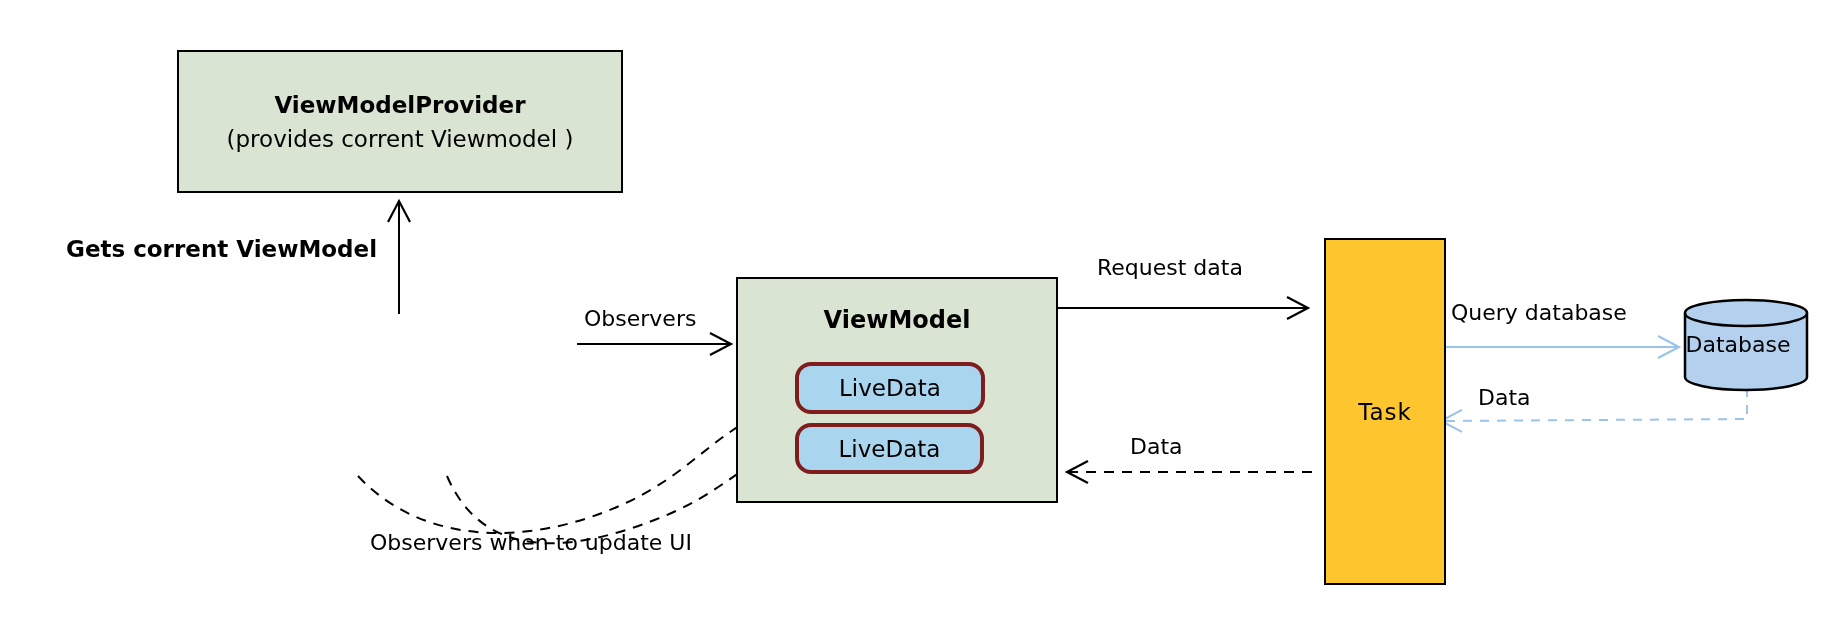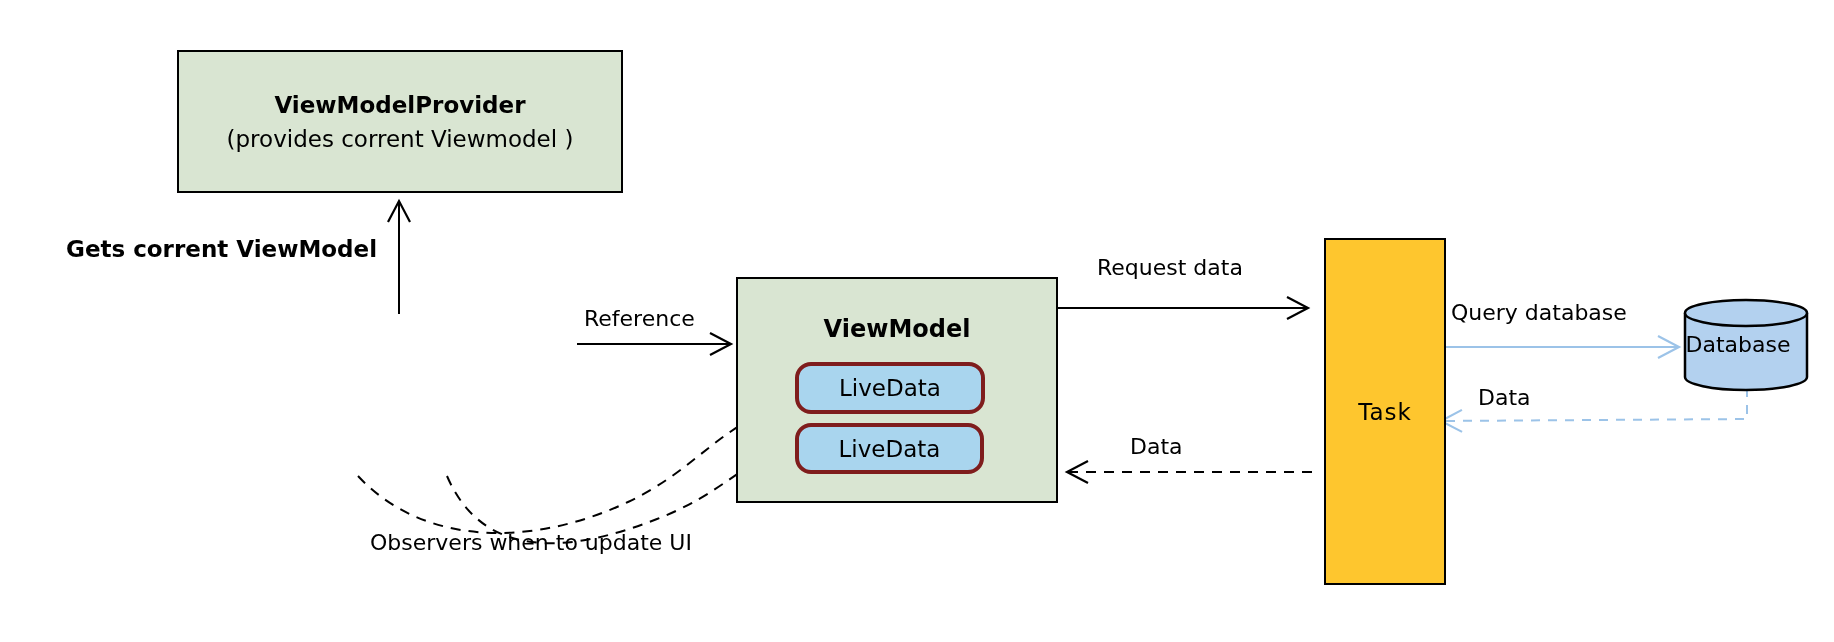--- a/index.html
+++ b/index.html
@@ -26,21 +26,21 @@
   .node-pink{background:var(--pink-box);}
   .node-gold{background:var(--gold-box);}
 
   .vmp{left:177px;top:50px;width:446px;height:143px;}
   .vmp .title{font-weight:bold;font-size:23px;line-height:34px;}
   .vmp .subtitle{font-size:23px;line-height:34px;}
 
   .activity{left:219px;top:314px;width:358px;height:161px;padding-top:42px;}
   .activity .label{font-size:23px;}
 
-  .viewmodel{left:736px;top:277px;width:322px;height:226px;justify-content:flex-start;padding-top:36px;}
+  .viewmodel{left:736px;top:277px;width:322px;height:226px;justify-content:flex-start;padding-top:27px;}
   .viewmodel .title{font-weight:bold;font-size:24px;}
 
   .livedata{
     position:absolute;
     border:4px solid #7f1d1d;border-radius:16px;
     background:var(--livedata-blue);
     display:flex;align-items:center;justify-content:center;
     font-size:23px;box-sizing:border-box;
   }
   .livedata1{left:795px;top:362px;width:190px;height:52px;}
@@ -123,20 +123,20 @@
   <div class="livedata livedata1">LiveData</div>
   <div class="livedata livedata2">LiveData</div>
 
   <div class="node node-gold task">
     <div class="label">Task</div>
   </div>
 
   <div class="db-label">Database</div>
 
   <div class="edge-label bold lbl-gets">Gets corrent ViewModel</div>
-  <div class="edge-label lbl-reference">Reference</div>
+  <div class="edge-label lbl-reference">Observers</div>
   <div class="edge-label lbl-request">Request data</div>
   <div class="edge-label lbl-query">Query database</div>
   <div class="edge-label lbl-data-db">Data</div>
   <div class="edge-label lbl-data-vm">Data</div>
   <div class="edge-label lbl-observers">Observers when to update UI</div>
 
 </div>
 
 </body></html>

